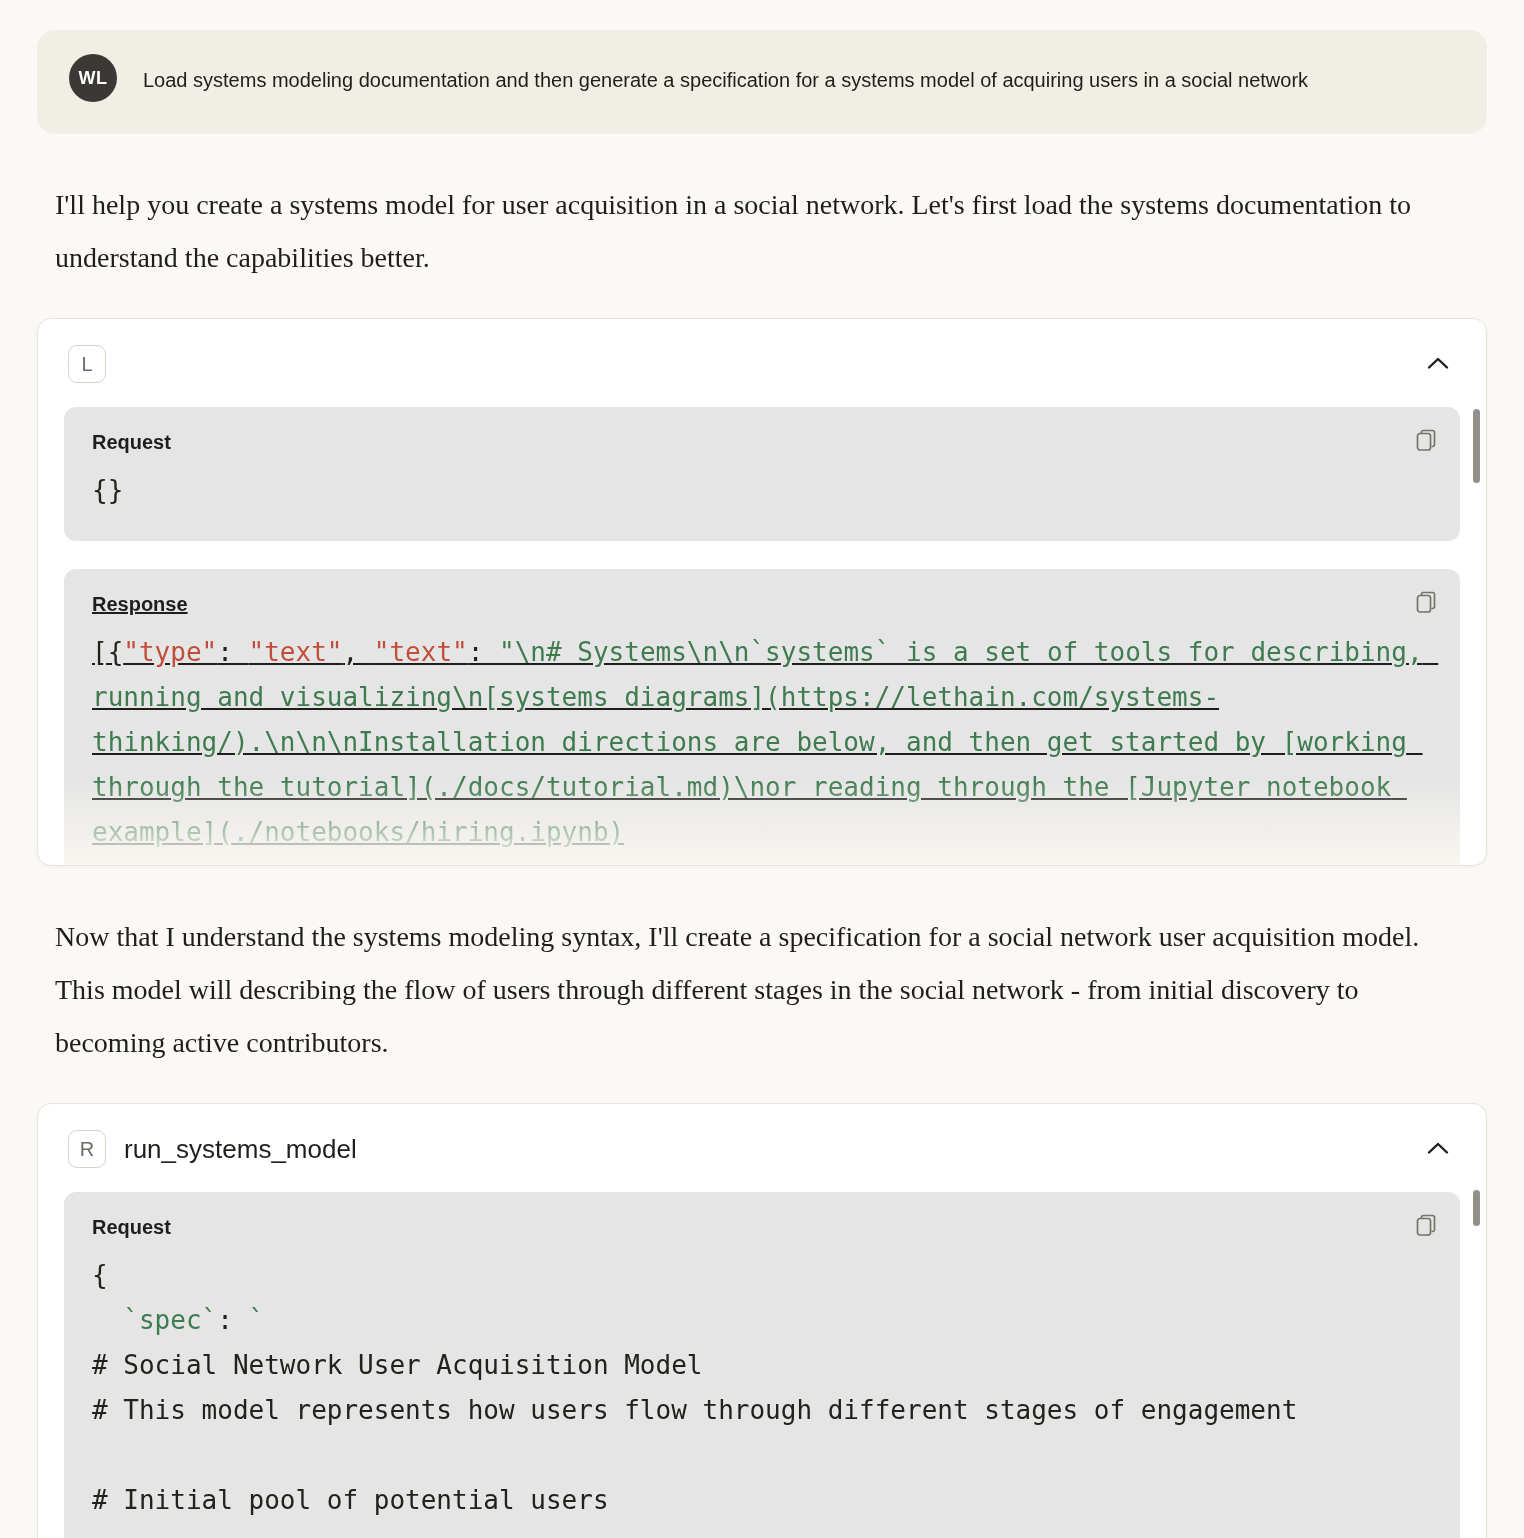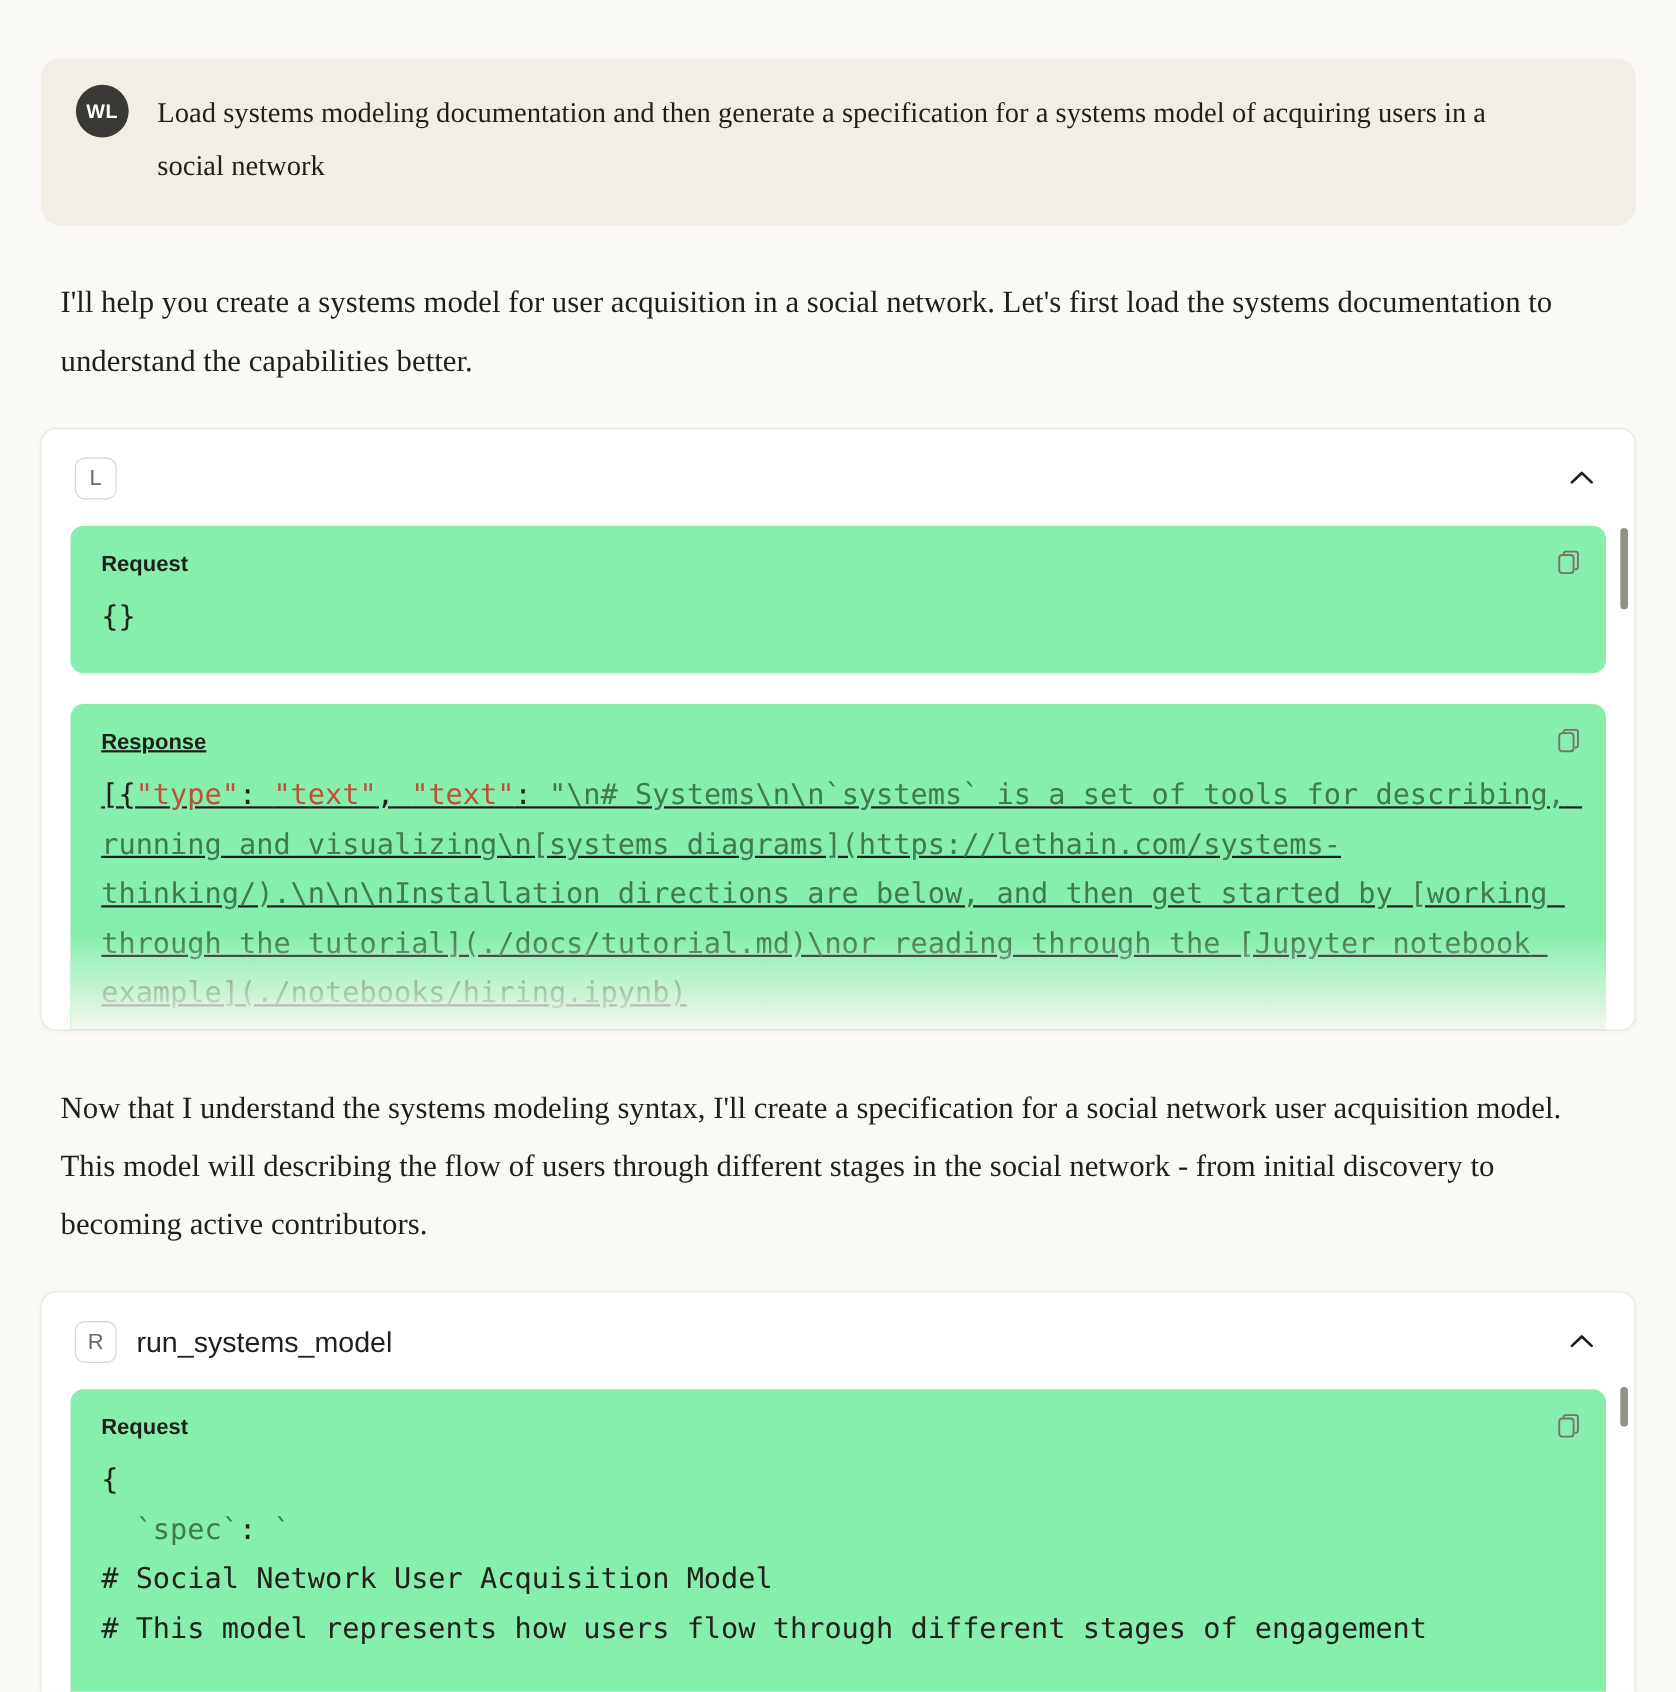--- a/index.html
+++ b/index.html
@@ -10,29 +10,28 @@
     color: #1F1E1D;
     font-family: "Liberation Sans", "DejaVu Sans", sans-serif;
   }
   .page { padding: 30px 37px 0; }
 
   
   .user-bubble {
     display: flex; gap: 26px; align-items: flex-start;
     background: #F0EEE5; border-radius: 18px;
     padding: 24px 32px 30px;
-    margin-top: 23px;
   }
   .avatar {
     flex: 0 0 auto; width: 48px; height: 48px; border-radius: 50%;
     background: #3A3935; color: #FFFFFF;
     font-size: 18px; font-weight: 700; letter-spacing: .5px;
     display: flex; align-items: center; justify-content: center;
   }
-  .user-text { font-size: 26px; line-height: 48px; padding-top: 2px; max-width: 1270px; font-family: Liberation Serif, serif; }
+  .user-text { font-size: 20px; line-height: 48px; padding-top: 2px; max-width: 1270px; }
 
   
   .prose {
     font-family: "Liberation Serif", "DejaVu Serif", serif;
     font-size: 28px; line-height: 53px;
     margin: 44px 0 34px 18px; max-width: 1405px;
   }
 
   
   .tool-card {
@@ -49,21 +48,21 @@
     color: #6E6B62; font-size: 20px;
     display: flex; align-items: center; justify-content: center;
     background: #FFFFFF;
   }
   .tool-title { margin-left: 18px; font-size: 26px; color: #201F1C; }
   .chevron-btn { margin-left: auto; background: none; border: none; padding: 4px 6px; cursor: pointer; display: flex; }
 
   
   .io-box {
     position: relative;
-    background: #86efac; border-radius: 12px;
+    background: #e5e5e5; border-radius: 12px;
     margin: 0 26px 28px; padding: 24px 28px 28px;
   }
   .io-label { font-size: 20px; font-weight: 700; color: #1F1E1D; }
   .copy-btn { position: absolute; top: 20px; right: 22px; background: none; border: none; padding: 2px; cursor: pointer; }
   .code {
     font-family: "DejaVu Sans Mono", "Liberation Mono", monospace;
     font-size: 26px; line-height: 45px;
     margin-top: 14px;
     white-space: pre-wrap; overflow-wrap: break-word;
     color: #23211C;

